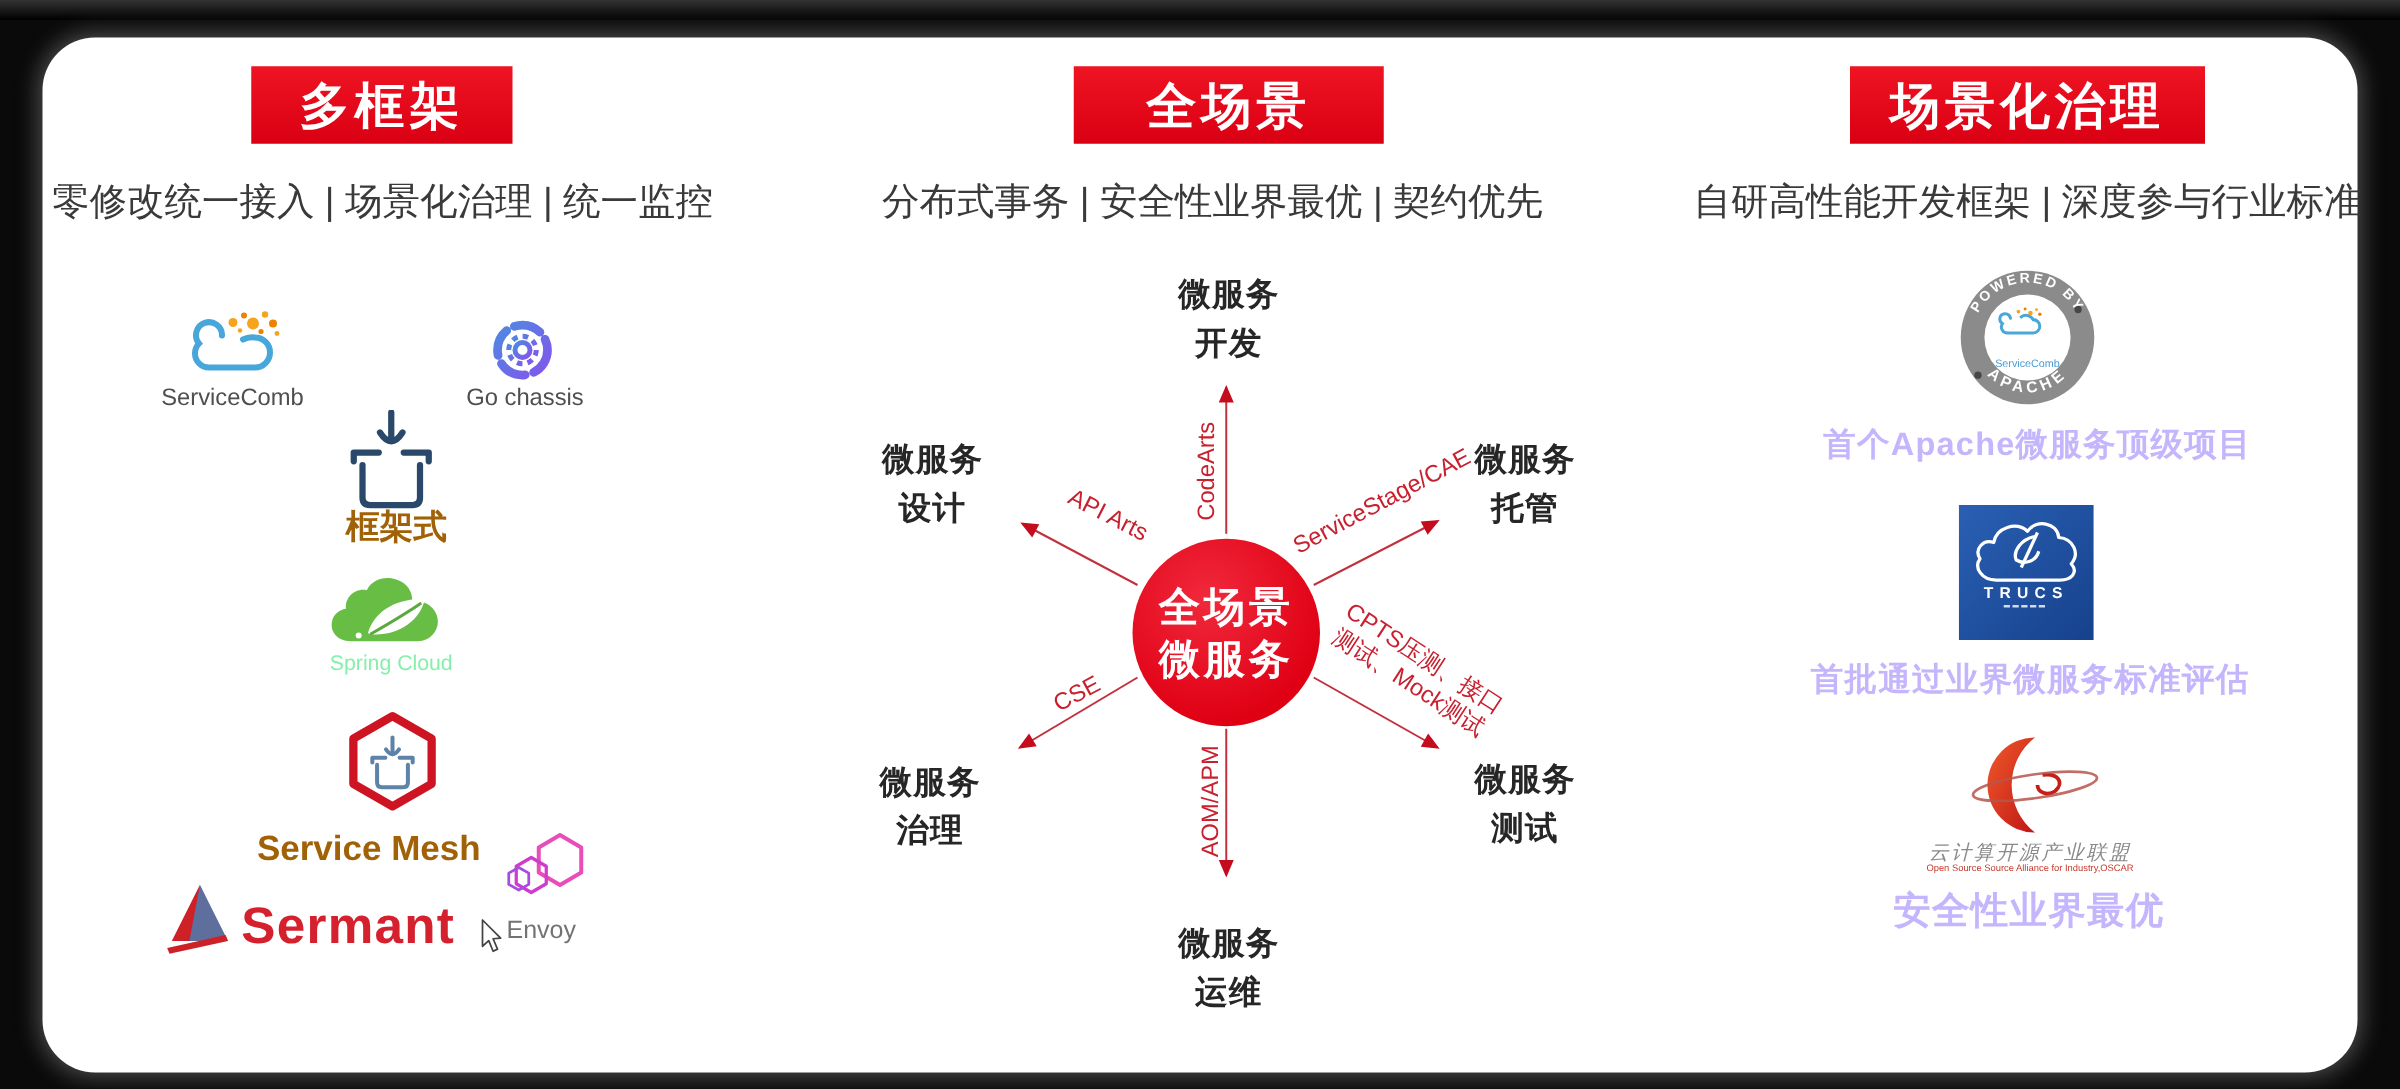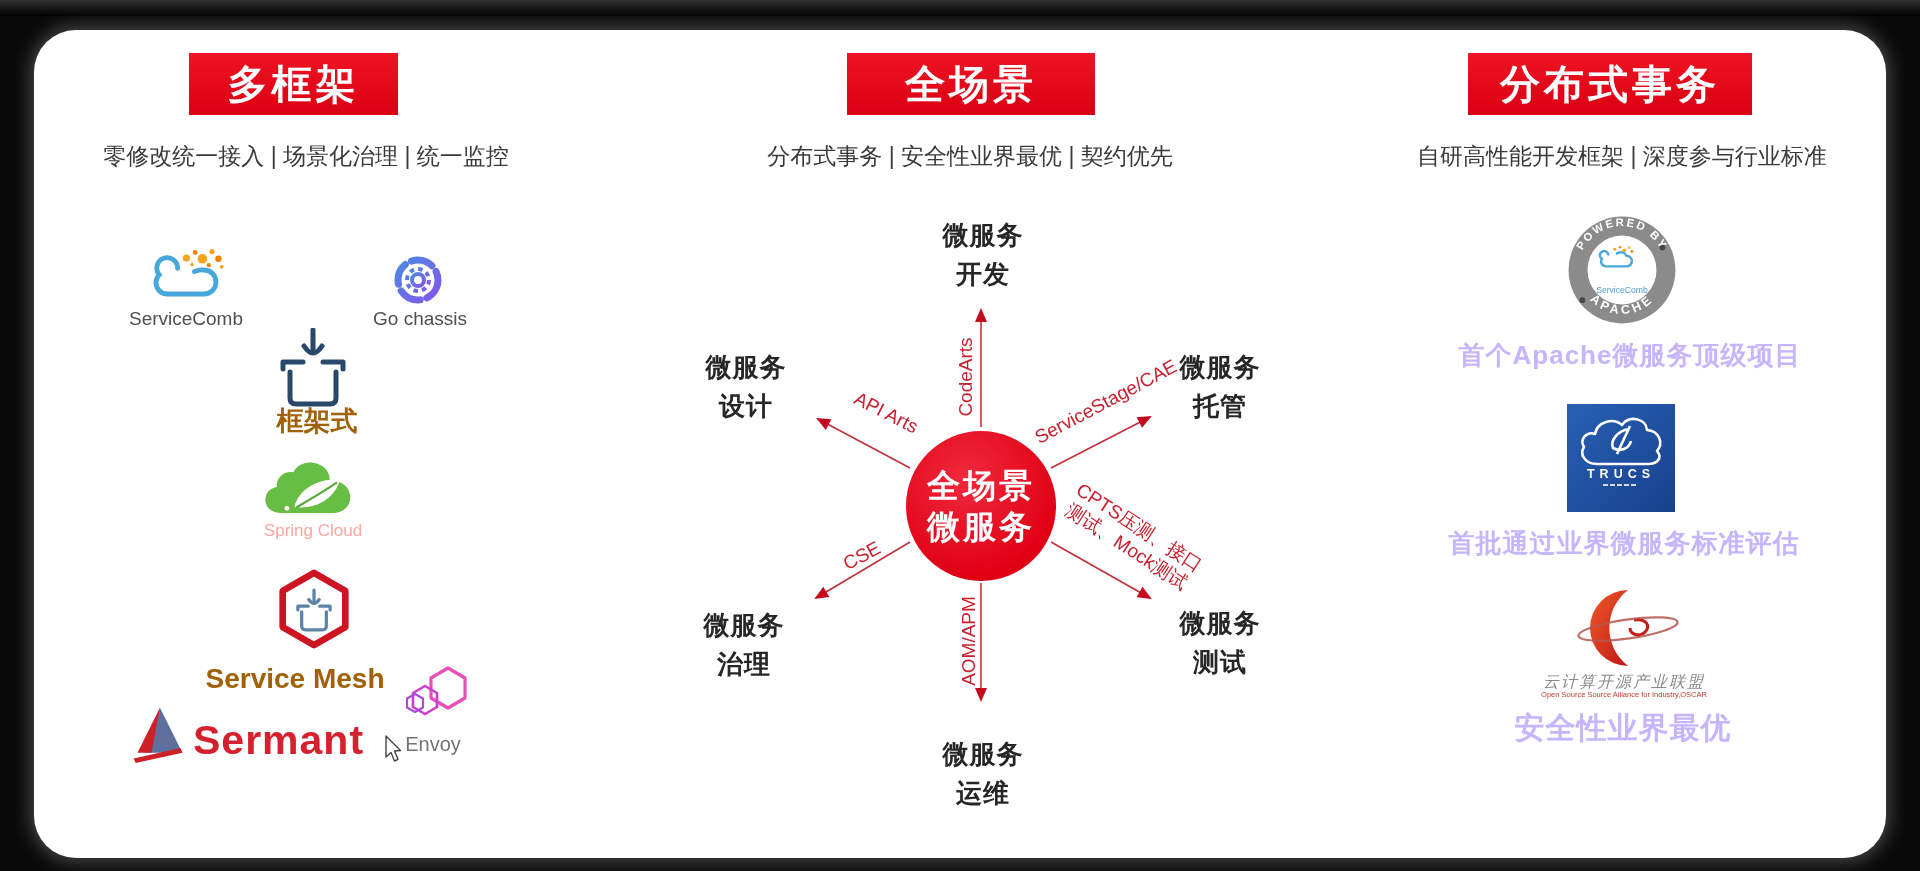--- a/index.html
+++ b/index.html
@@ -7,23 +7,23 @@
   body { font-family:"Liberation Sans", sans-serif; }
   #slide { position:relative; width:1920px; height:871px; background:#0a0a0a; overflow:hidden; }
   #slide::before { content:""; position:absolute; left:0; top:0; right:0; height:16px;
                    background:linear-gradient(#333,#000); }
   .card { position:absolute; left:34px; right:34px; top:30px; bottom:13px; background:#fff;
           border-radius:42px; box-shadow:0 0 18px 3px rgba(200,200,200,.35); }
   .abs { position:absolute; }
   .banner { position:absolute; top:53px; height:62px;
             background:linear-gradient(180deg,#ee1423,#da0013);
             color:#fff; display:flex; align-items:center; justify-content:center;
-            font-size:40px; font-weight:700; letter-spacing:4px; }
+            font-size:40px; font-weight:700; letter-spacing:4px;margin-left:12px; }
   .subtitle { position:absolute; top:141px; transform:translateX(-50%); white-space:nowrap;
-              font-size:23px; color:#3a3a3a; }
+              font-size:30px; color:#3a3a3a; }
   .small-label { position:absolute; transform:translateX(-50%); white-space:nowrap;
                  font-size:19px; color:#4f4f4f; }
   .big-label { position:absolute; transform:translateX(-50%); white-space:nowrap;
                font-weight:700; color:#a16207; }
   .node { position:absolute; transform:translateX(-50%); text-align:center; font-size:26px;
           font-weight:700; color:#262626; line-height:39px; letter-spacing:1px; white-space:nowrap; }
   .tool { position:absolute; color:#c8202f; font-size:19px; white-space:nowrap; }
   .hub { position:absolute; left:906px; top:431px; width:150px; height:150px; border-radius:50%;
          background:radial-gradient(circle at 40% 32%, #f1293c, #e00014 72%);
          display:flex; flex-direction:column; align-items:center; justify-content:center;
@@ -83,21 +83,21 @@
     </g>
   </svg>
   <div class="big-label" style="left:317px;top:403px;font-size:27px;">框架式</div>
 
   <svg class="abs" style="left:261px;top:455px;" width="102" height="64" viewBox="0 0 110 66">
     <path fill="#68bd45" d="M21 61 C10 61 3 53 5 44 C6 38 11 34 17 33 C16 23 25 15 35 17 C39 8 51 4 61 8 C70 11 75 19 74 27 C84 25 94 31 96 41 C98 51 90 61 79 61 Z"></path>
     <path fill="#fff" d="M36 54 C41 35 62 23 85 25 C81 43 62 57 38 55 Z"></path>
     <path fill="none" stroke="#5aa93c" stroke-width="2.5" d="M38 55 C52 47 66 39 82 28"></path>
     <circle cx="28" cy="56" r="2.6" fill="#fff"></circle>
   </svg>
-  <div class="small-label" style="left:313px;top:521px;font-size:17px;color:#fca5a5;">Spring Cloud</div>
+  <div class="small-label" style="left:313px;top:521px;font-size:17px;color:#86efac;">Spring Cloud</div>
 
   <svg class="abs" style="left:277px;top:568px;" width="74" height="82" viewBox="0 0 78 86">
     <polygon points="39,5 72,24 72,62 39,81 6,62 6,24" fill="#fff" stroke="#ce1322" stroke-width="7" stroke-linejoin="round"></polygon>
     <g fill="none" stroke="#5d83a8" stroke-width="3.4" stroke-linecap="round" stroke-linejoin="round">
       <line x1="39" y1="23" x2="39" y2="37"></line>
       <path d="M33.5 33 Q39 41 44.5 33"></path>
       <path d="M22 40 H33 M45 40 H56 M22 40 V44 M56 40 V44"></path>
       <path d="M26 46 V61 Q26 65 30 65 H48 Q52 65 52 61 V46"></path>
     </g>
   </svg>
@@ -178,21 +178,21 @@
   <div class="node" style="left:1220px;top:604px;">
     <div>微服务</div>
     <div>测试</div>
   </div>
   <div class="node" style="left:983px;top:735px;">
     <div>微服务</div>
     <div>运维</div>
   </div>
 
   <div class="banner" style="left:1468px;width:284px;">
-    <span>分布式事务</span>
+    <span>场景化治理</span>
   </div>
   <div class="subtitle" style="left:1622px;">自研高性能开发框架 | 深度参与行业标准</div>
 
   <svg class="abs" style="left:1566px;top:214px;" width="112" height="112" viewBox="0 0 130 130">
     <defs>
       <path id="arcT" d="M 14 65 A 51 51 0 0 1 116 65"></path>
       <path id="arcB" d="M 14 65 A 51 51 0 0 0 116 65"></path>
     </defs>
     <circle cx="65" cy="65" r="62" fill="#8b8b8b"></circle>
     <circle cx="65" cy="65" r="40" fill="#fff"></circle>

